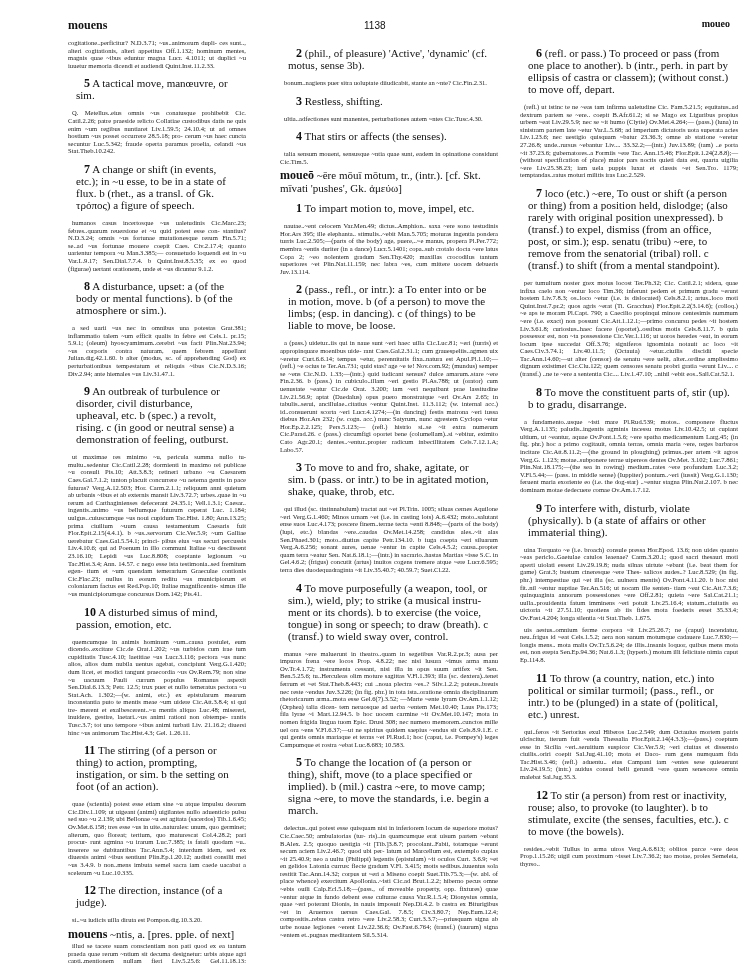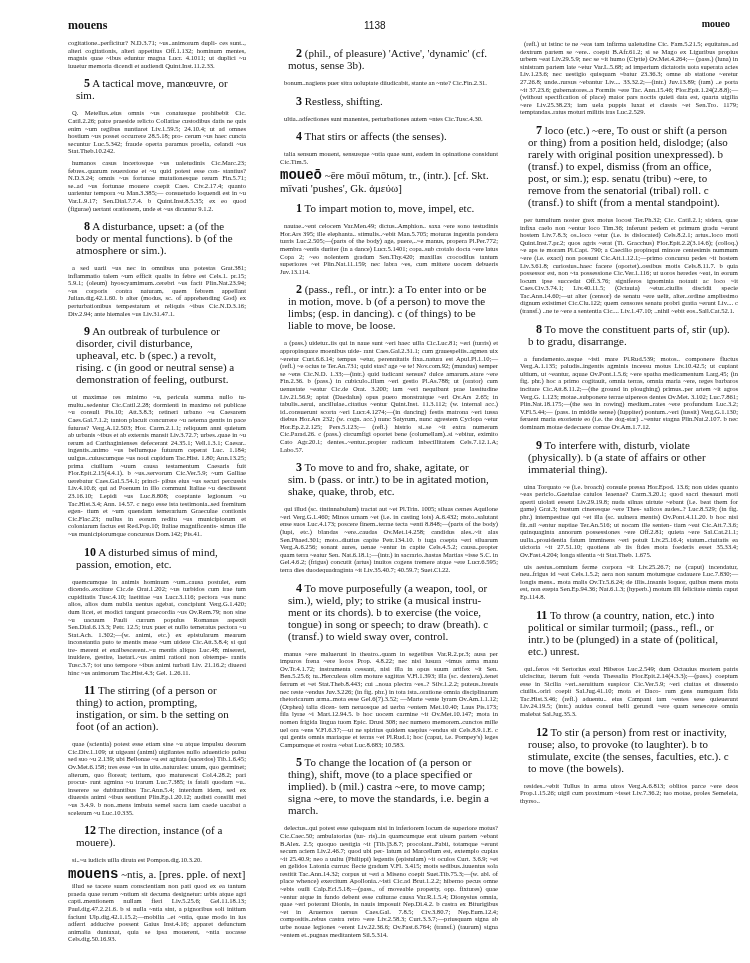--- a/index.html
+++ b/index.html
@@ -12,59 +12,60 @@
   .col { position:absolute; top:39px; width:232px; font-family:"Liberation Serif",serif; }
   .c1 { left:68px; width:178px; }
   .c2 { left:280px; width:218px; }
   .c3 { left:520px; width:218px; }
   .sense { margin:0 0 4px 0; }
   .def { font-size:11px; line-height:12px; margin:8px; text-indent:8px; }
   .def b.num { font-weight:bold; font-size:12px; }
   .cit { font-size:6.6px; line-height:7.6px; margin:1px 0 0 0; text-indent:4px; text-align:justify; color:#222; }
   .cont { font-size:6.6px; line-height:7.6px; margin:0 0 3px 0; text-align:justify; color:#222; }
   .entry { font-size:11px; line-height:12.4px; margin:2px 0 2px 0; }
-  .entry .hw { font-weight:bold; font-size:14px;font-family:Liberation Mono, monospace; }
+  .entry .hw { font-weight:bold; font-size:12px; }
 </style>
 </head>
 <body>
 
 <div class="hdr">
   <span class="lw">mouens</span>
   <span class="pn">1138</span>
   <span class="rw">moueo</span>
 </div>
 
 <div class="col c1" id="col1">
   <p class="cont">cogitatione..perficitur? N.D.3.71; ~us..animorum dupli- ces sunt.., alteri cogitationis, alteri appetitus Off.1.132; hominum mentes, magnis quae ~ibus eduntur magna Lucr. 4.1011; ut duplici ~u iuuetur memoria dicendi et audiendi Quint.Inst.11.2.33.</p>
   <div id="col1-senses">
       <div class="sense">
         <p class="def"><b class="num">5</b> <span>A tactical move, manœuvre, or sim.</span></p>
         <p class="cit">Q. Metellus..eius omnis ~us conatusque prohibebit Cic. Catil.2.26; patre praeside relicto Collatiae custodibus datis ne quis enim ~um regibus nuntiaret Liv.1.59.5; 24.10.4; ut ad omnes hostium ~us posset occurrere 28.5.18; pro- cerum ~us haec cuncta secuntur Luc.5.342; fraude operta paramus proelia, celandi ~us Stat.Theb.10.242.</p>
       </div>
       <div class="sense">
+        <p class="def"><b class="num">7</b> <span>A change or shift (in events, etc.); in ~u esse, to be in a state of flux. b (rhet., as a transl. of Gk. τρόπος) a figure of speech.</span></p>
         <p class="cit">humanos casus incertosque ~us ualetudinis Cic.Marc.23; febres..quarum reuersione et ~u quid potest esse con- stantius? N.D.3.24; omnis ~us fortunae mutationesque rerum Fin.5.71; se..ad ~us fortunae mouere coepit Caes. Civ.2.17.4; quanto uarientur tempora ~u Man.3.385;— consuetudo loquendi est in ~u Var.L.9.17; Sen.Dial.7.7.4. b Quint.Inst.8.5.35; ex eo quod (figurae) uertant orationem, unde et ~us dicuntur 9.1.2.</p>
       </div>
       <div class="sense">
         <p class="def"><b class="num">8</b> <span>A disturbance, upset: a (of the body or mental functions). b (of the atmosphere or sim.).</span></p>
         <p class="cit">a sed uarii ~us nec in omnibus una potestas Grat.381; inflammatio talem ~um efficit qualis in febre est Cels.1. pr.15; 5.9.1; (oleum) hyoscyamimum..cerebri ~us facit Plin.Nat.23.94; ~us corporis contra naturam, quem febrem appellant Julian.dig.42.1.60. b alter (modus, sc. of apprehending God) ex perturbationibus tempestatum et reliquis ~ibus Cic.N.D.3.16; Div.2.94; ante hiemales ~us Liv.31.47.1.</p>
       </div>
       <div class="sense">
         <p class="def"><b class="num">9</b> <span>An outbreak of turbulence or disorder, civil disturbance, upheaval, etc. b (spec.) a revolt, rising. c (in good or neutral sense) a demonstration of feeling, outburst.</span></p>
         <p class="cit">ut maximae res minimo ~u, pericula summa nullo tu- multu..sedentur Cic.Catil.2.28; dormienti in maximo rei publicae ~u consuli Pis.10; Att.3.8.3; retineri urbano ~u Caesarem Caes.Gal.7.1.2; tanton placuit concurrere ~u aeterna gentis in pace futuras? Verg.A.12.503; Hor. Carm.2.1.1; reliquum anni quietum ab urbanis ~ibus et ab externis mansit Liv.3.72.7; urbes..quae in ~u rerum ad Carthaginienses defecerant 24.35.1; Vell.1.3.1; Caesar.. ingentis..animo ~us bellumque futurum ceperat Luc. 1.184; uulgus..cuiuscumque ~us noui cupidum Tac.Hist. 1.80; Ann.13.25; prima ciuilium ~uum causa testamentum Caesaris fuit Flor.Epit.2.15(4.4.1). b ~us..servorum Cic.Ver.5.9; ~um Galliae uerebatur Caes.Gal.5.54.1; princi- pibus eius ~us securi percussis Liv.4.10.6; qui ad Poenum in illo communi Italiae ~u desciissent 23.16.10; Lepidi ~us Luc.8.808; coeptante legionum ~u Tac.Hist.3.4; Ann. 14.57. c nego esse ista testimonia..sed fremitum egen- tium et ~um quendam temerarium Graeculae contionis Cic.Flac.23; nullus in eorum reditu ~us municipiorum et coloniarum factus est Red.Pop.10; Italiae magnificentis- simus ille ~us municipiorumque concursus Dom.142; Pis.41.</p>
       </div>
       <div class="sense">
         <p class="def"><b class="num">10</b> <span>A disturbed simus of mind, passion, emotion, etc.</span></p>
         <p class="cit">quemcumque in animis hominum ~um..causa postulet, eum dicendo..excitare Cic.de Orat.1.202; ~us turbidos cum irae tum cupiditatis Tusc.4.10; laetitiae ~us Lucr.3.116; pectora ~us nunc alios, alios dum nubila uentus agebat, concipiunt Verg.G.1.420; dum licet, et modici tangunt praecordia ~us Ov.Rem.79; non sine ~u uacuum Pauli currum populus Romanus aspexit Sen.Dial.6.13.3; Petr. 12.5; trux puer et nullo temeratus pectora ~u Stat.Ach. 1.302;—(w. animi, etc.) ex epistularum mearum inconstantia puto te mentis meae ~um uidere Cic.Att.3.8.4; si qui tre- merent et exalbescerent..~u mentis aliquo Luc.48; misereri, inuidere, gestire, laetari..~us animi rationi non obtempe- rantis Tusc.3.7; tot uno tempore ~ibus animi turbati Liv. 21.16.2; diuersi hinc ~us animorum Tac.Hist.4.3; Gel. 1.26.11.</p>
       </div>
       <div class="sense">
         <p class="def"><b class="num">11</b> <span>The stirring (of a person or thing) to action, prompting, instigation, or sim. b the setting on foot (of an action).</span></p>
         <p class="cit">quae (scientia) potest esse etiam sine ~u atque impulsu deorum Cic.Div.1.109; ut uigeant (animi) uigilantes nullo aduenticio pulsu sed suo ~u 2.139; ubi Bellonae ~u est agitata (sacerdos) Tib.1.6.45; Ov.Met.6.158; tres esse ~us in uite..naturales: unum, quo germinet; alterum, quo floreat; tertium, quo maturescat Col.4.28.2; pari procur- runt agmina ~u irarum Luc.7.385; is fatali quodam ~u.. inserere se dubitantibus Tac.Ann.5.4; interdum idem, sed ex diuersis animi ~ibus sentiunt Plin.Ep.1.20.12; audisti consilii mei ~us 3.4.9. b non..mens imbuta semel sacra iam caede uacabat a scelerum ~u Luc.10.335.</p>
       </div>
       <div class="sense">
-        <p class="def"><b class="num">12</b> <span>The direction, instance (of a mouere).</span></p>
+        <p class="def"><b class="num">12</b> <span>The direction, instance (of a judge).</span></p>
         <p class="cit">si..~u iudicis uilla diruta est Pompon.dig.10.3.20.</p>
       </div>
     </div>
   <div class="entry">
     <span class="hw">mouens</span>
     <span>~ntis, a. [pres. pple. of next]</span>
   </div>
   <div id="col1-senses2">
       <div class="sense">
         <p class="cit">illud se tacere suam conscientiam non pati quod ex ea tantum praeda quae rerum ~ntium sit decuma designetur: urbis atque agri capti..mentionem nullam fieri Liv.5.25.6; Gel.11.18.13; Paul.dig.47.2.21.6. b si nulla ~ntia sint, a pignoribus soli initium faciunt Ulp.dig.42.1.15.2;—mobilia ..et ~ntia, quae modo in ius adferri adducive possent Gaius Inst.4.16; apparet defunctum animalia duntaxat, quia se ipsa mouerent, ~ntia uocasse Cels.dig.50.16.93.</p>
@@ -111,20 +112,21 @@
       <div class="sense">
         <p class="def"><b class="num">5</b> <span>To change the location of (a person or thing), shift, move (to a place specified or implied). b (mil.) castra ~ere, to move camp; signa ~ere, to move the standards, i.e. begin a march.</span></p>
         <p class="cit">delectus..qui potest esse quisquam nisi in inferiorem locum de superiore motus? Cic.Caec.50; ambulatorias (tur- ris)..in quamcumque erat uisum partem ~ebant B.Alex. 2.5; quoquo uestigia ~it [Tib.]3.8.7; procolant..Fabii, totamque ~erunt secum aciem Liv.2.46.7; quod ubi per- latum ad Marcellum est, extemplo cupias ~it 25.40.9; neo a uultu (Philippi) legentis (epistulam) ~it oculos Curt. 3.6.9; ~et en gelidos Latonia currus: flecte gradum V.Fl. 3.415; motis sedibus..iuuentus sola restitit Tac.Ann.14.32; corpus ut ~eri a Miseno coepit Suet.Tib.75.3;—(w. abl. of place whence) exercitum Apollonia..~isti Cic.ad Brut.1.2.2; hiberno pecus omne ~ebis ouili Calp.Ecl.5.18;—(pass., of moveable property, opp. fixtures) quae ~entur atque in fundo debent esse culturae causa Var.R.1.5.4; Dionysius omnia, quae ~eri poterant Dionis, in nauis imposuit Nep.Di.4.2. b castra ex Biturigibus ~et in Aruernos uersus Caes.Gal. 7.8.5; Civ.3.80.7; Nep.Eum.12.4; compositis..rebus castra retro ~ere Liv.2.58.3; Curt.3.3.7;—priusquam signa ab urbe nouae legiones ~erent Liv.22.36.6; Ov.Fast.6.764; (transf.) (taurum) signa ~entem et..pugnas meditantem Sil.5.314.</p>
       </div>
     </div>
 </div>
 
 <div class="col c3" id="col3">
   <div id="col3-senses">
       <div class="sense">
+        <p class="def"><b class="num">6</b> <span>(refl. or pass.) To proceed or pass (from one place to another). b (intr., perh. in part by ellipsis of castra or classem); (without const.) to move off, depart.</span></p>
         <p class="cit">(refl.) ut istinc te ne ~eas tam infirma ualetudine Cic. Fam.5.21.5; equitatus..ad dextrum partem se ~ere.. coepit B.Afr.61.2; si se Mago ex Liguribus propius urbem ~eat Liv.29.5.9; nec se ~it humo (Clytie) Ov.Met.4.264;— (pass.) (luna) in sinistram partem late ~etur Var.L.5.68; ad imperium dictatoris uota superata acies Liv.1.23.6; nec uestigio quisquam ~batur 23.36.3; omne ab statione ~eretur 27.26.8; unde..rursus ~ebantur Liv.... 33.32.2;—(intr.) Juv.13.89; (tam) ..e porta ~it 37.23.6; gubernatores..a Formiis ~ere Tac. Ann.15.46; Flor.Epit.1.24(2.8.8);—(without specification of place) maior pars noctis quieti data est, quarta uigilia ~ere Liv.25.38.23; iam uela puppis luxat et classis ~et Sen.Tro. 1179; temptandas..ratus moturi militis iras Luc.2.529.</p>
       </div>
       <div class="sense">
         <p class="def"><b class="num">7</b> <span>loco (etc.) ~ere, To oust or shift (a person or thing) from a position held, dislodge; (also rarely with original position unexpressed). b (transf.) to expel, dismiss (from an office, post, or sim.); esp. senatu (tribu) ~ere, to remove from the senatorial (tribal) roll. c (transf.) to shift (from a mental standpoint).</span></p>
         <p class="cit">per tumultum noster grex motus locost Ter.Ph.32; Cic. Catil.2.1; sidera, quae infixa caelo non ~entur loco Tim.36; inferunt pedem et primum gradu ~erunt hostem Liv.7.8.3; os..loco ~etur (i.e. is dislocated) Cels.8.2.1; artus..loco moti Quint.Inst.7.pr.2; quos agris ~erat (Ti. Gracchus) Flor.Epit.2.2(3.14.6); (colloq.) ~e aps te moram Pl.Capt. 790; a Caecilio propinqui minore centesimis nummum ~ere (i.e. exact) non possunt Cic.Att.1.12.1;—primo concursu pedes ~it hostem Liv.3.61.8; curiosius..haec facere (oportet)..ossibus motis Cels.8.11.7. b quia possessor est, non ~ta possessione Cic.Ver.1.116; ut uoros heredes ~eat, in eorum locum ipse succedat Off.3.76; signiferos ignominia notauit ac loco ~it Caes.Civ.3.74.1; Liv.40.11.5; (Octauia) ~etur..ciuilis discidii specie Tac.Ann.14.60;—ut alter (censor) de senatu ~ere uelit, alter..ordine amplissimo dignum existimet Cic.Clu.122; quem censores senatu probri gratia ~erunt Liv.... c (transf.) ..ne te ~ere a sententia Cic.... Liv.1.47.10; ..nihil ~ebit eos..Sall.Cat.52.1.</p>
       </div>
       <div class="sense">
         <p class="def"><b class="num">8</b> <span>To move the constituent parts of, stir (up). b to gradu, disarrange.</span></p>
         <p class="cit">a fundamento..usque ~isti mare Pl.Rud.539; motos.. componere fluctus Verg.A.1.135; paludis..ingentis agminis incessu motus Liv.10.42.5; ut cupiant ultium, ut ~eantur, aquae Ov.Pont.1.5.6; ~ere spatha medicamentum Larg.45; (in fig. phr.) hoc a primo cogitauit, omnia terras, omnia maria ~ere, reges barbaros incitare Cic.Att.8.11.2;—(the ground in ploughing) primus..per artem ~it agros Verg.G. 1.123; motae..subponere terrae uipereos dentes Ov.Met. 3.102; Luc.7.861; Plin.Nat.18.175;—(the sea in rowing) medium..rates ~ere profundum Luc.3.2; V.Fl.5.44;— (pass. in middle sense) (Iuppiter) pontum..~eri (iussit) Verg.G.1.130; feruent maria exoriente eo (i.e. the dog-star) ..~entur stagna Plin.Nat.2.107. b nec dominam motae dedecuere comae Ov.Am.1.7.12.</p>
       </div>

